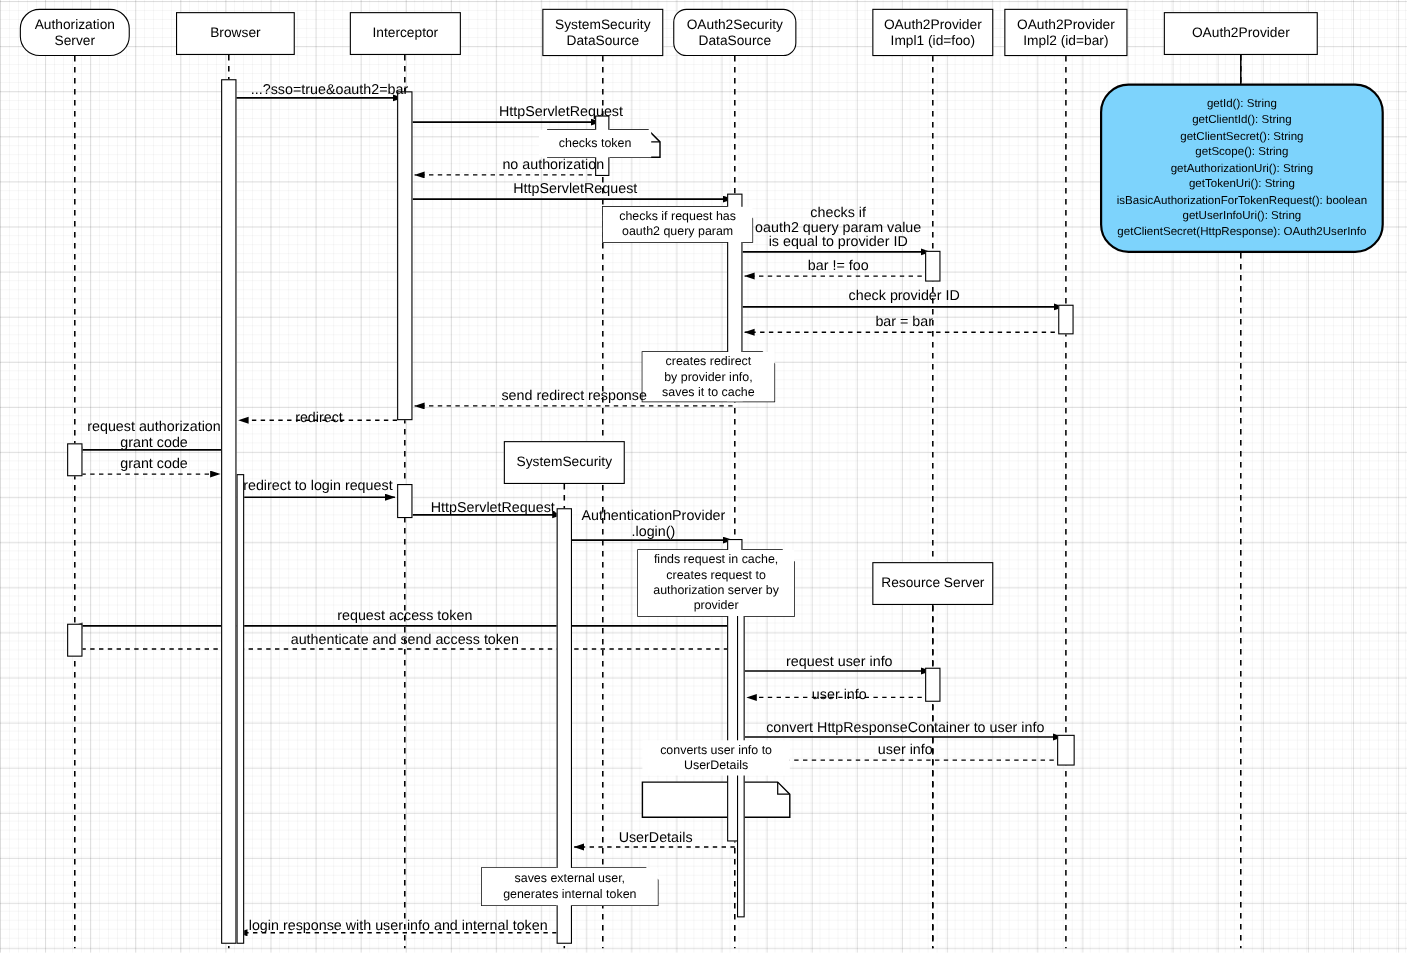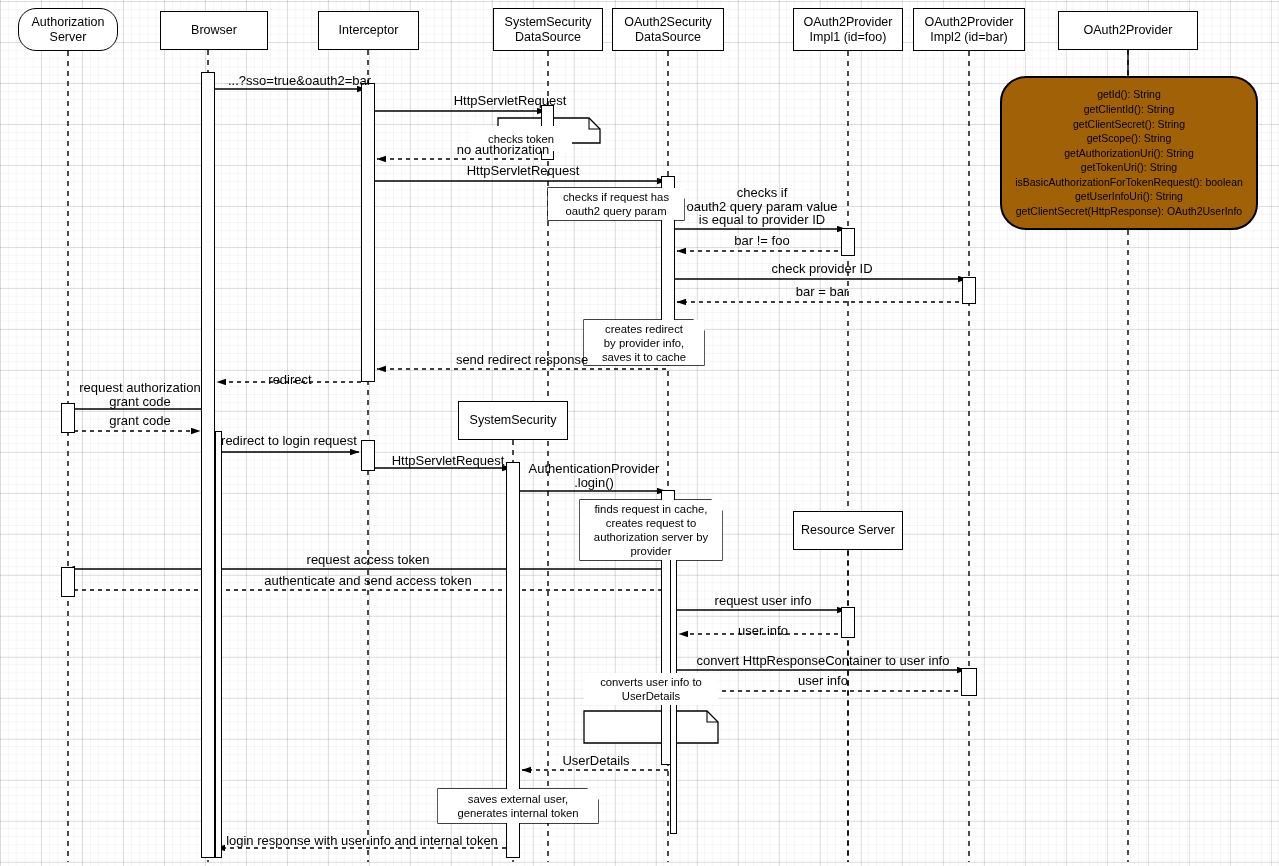--- a/index.html
+++ b/index.html
@@ -32,21 +32,21 @@
     font-size:12.5px;
     line-height:15px;
     color:#000;
     white-space:pre-line;
     box-sizing:border-box;
   }
   .iface-box{
     position:absolute;
     border:2px solid #000;
     border-radius:26px;
-    background:#a16207;
+    background:#7dd3fc;
     box-sizing:border-box;
     display:flex;flex-direction:column;
     align-items:center;justify-content:center;
     font-size:10.5px;
     line-height:14.6px;
     color:#000;
     text-align:center;
   }
   .note{
     position:absolute;
@@ -143,21 +143,21 @@
         <path d="M587,789 L587,800 L598,800" fill="none" stroke="#000" stroke-width="1.1"></path>
       </g>
   </svg>
   <div id="boxes">
       <div class="part-box" style="left: 18px; top: 8px; width: 100px; height: 43px; border-radius: 18px;">Authorization
 Server</div>
       <div class="part-box" style="left: 160px; top: 11px; width: 108px; height: 39px;">Browser</div>
       <div class="part-box" style="left: 318px; top: 11px; width: 101px; height: 39px;">Interceptor</div>
       <div class="part-box" style="left: 493px; top: 8px; width: 110px; height: 43px;">SystemSecurity
 DataSource</div>
-      <div class="part-box" style="left: 612px; top: 8px; width: 112px; height: 43px;">OAuth2Security
+      <div class="part-box" style="left: 612px; top: 8px; width: 112px; height: 43px; border-radius: 12px;">OAuth2Security
 DataSource</div>
       <div class="part-box" style="left: 793px; top: 8px; width: 110px; height: 43px;">OAuth2Provider
 Impl1 (id=foo)</div>
       <div class="part-box" style="left: 913px; top: 8px; width: 112px; height: 43px;">OAuth2Provider
 Impl2 (id=bar)</div>
       <div class="part-box" style="left: 1058px; top: 11px; width: 140px; height: 39px;">OAuth2Provider</div>
       <div class="part-box" style="left: 458px; top: 401px; width: 110px; height: 39px;">SystemSecurity</div>
       <div class="part-box" style="left: 793px; top: 511px; width: 110px; height: 39px;">Resource Server</div>
     </div>
   <div id="acts">
@@ -171,21 +171,21 @@
       <div class="act" style="left: 215px; top: 431px; width: 7px; height: 427px;"></div>
       <div class="act" style="left: 361px; top: 440px; width: 14px; height: 31px;"></div>
       <div class="act" style="left: 506px; top: 462px; width: 14px; height: 396px;"></div>
       <div class="act" style="left: 661px; top: 490px; width: 14px; height: 275px;"></div>
       <div class="act" style="left: 670px; top: 549px; width: 7px; height: 285px;"></div>
       <div class="act" style="left: 61px; top: 567px; width: 14px; height: 30px;"></div>
       <div class="act" style="left: 841px; top: 607px; width: 14px; height: 31px;"></div>
       <div class="act" style="left: 961px; top: 668px; width: 16px; height: 28px;"></div>
     </div>
   <div id="notetexts">
-      <div class="note" style="left: 470px; top: 118px; width: 102px; height: 25px; margin-top: 8px;">checks token</div>
+      <div class="note" style="left: 490px; top: 118px; width: 102px; height: 25px;">checks token</div>
       <div class="note" style="left: 548px; top: 188px; width: 136px; height: 32px;">checks if request has
 oauth2 query param</div>
       <div class="note" style="left: 584px; top: 320px; width: 120px; height: 45px;">creates redirect
 by provider info,
 saves it to cache</div>
       <div class="note" style="left: 580px; top: 500px; width: 142px; height: 60px;">finds request in cache,
 creates request to
 authorization server by
 provider</div>
       <div class="note" style="left: 584px; top: 673px; width: 134px; height: 32px;">converts user info to

